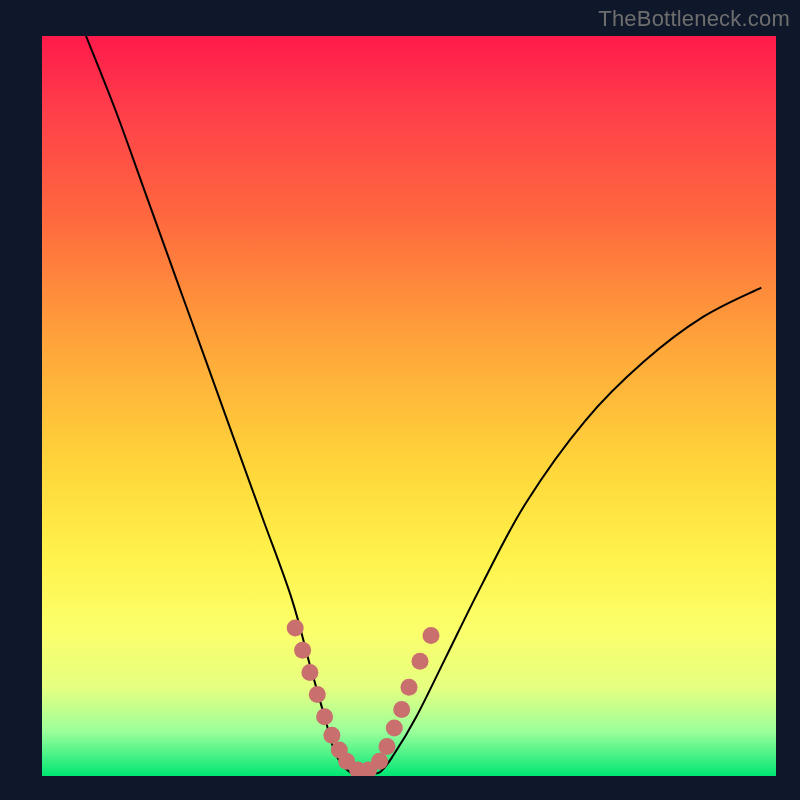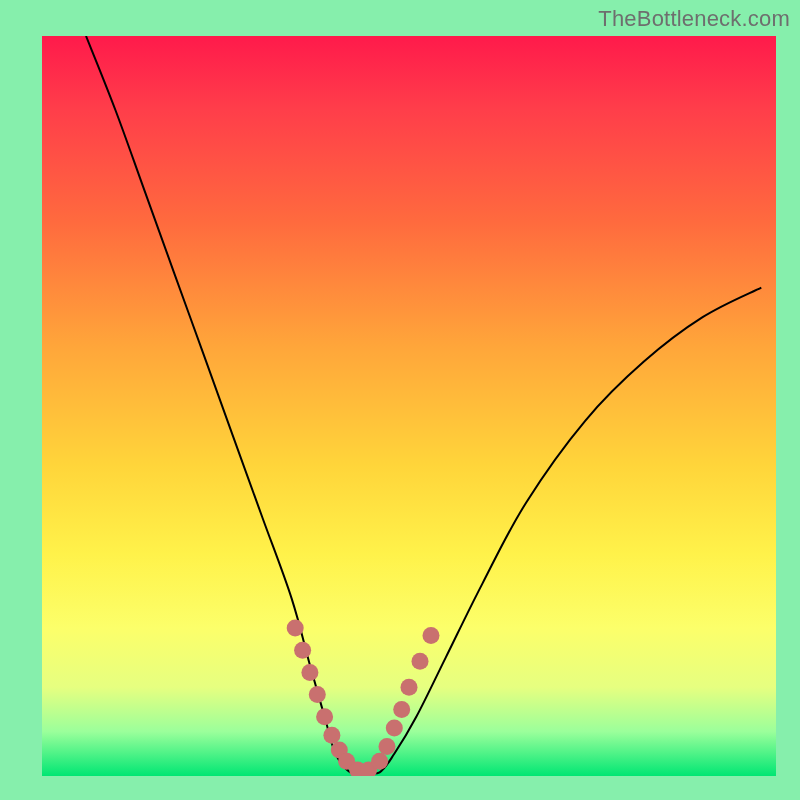--- a/index.html
+++ b/index.html
@@ -10,21 +10,21 @@
     overflow: hidden;
     background: #000;
     font-family: Arial, Helvetica, sans-serif;
   }
   .frame {
     position: absolute;
     left: 0;
     top: 0;
     width: 800px;
     height: 800px;
-    background: #86efac;
+    background: #0f172a;
   }
   .plot {
     position: absolute;
     left: 42px;
     top: 36px;
     width: 734px;
     height: 740px;
     background: linear-gradient(to bottom,
       #ff1a4b 0%,
       #ff3e4a 10%,

